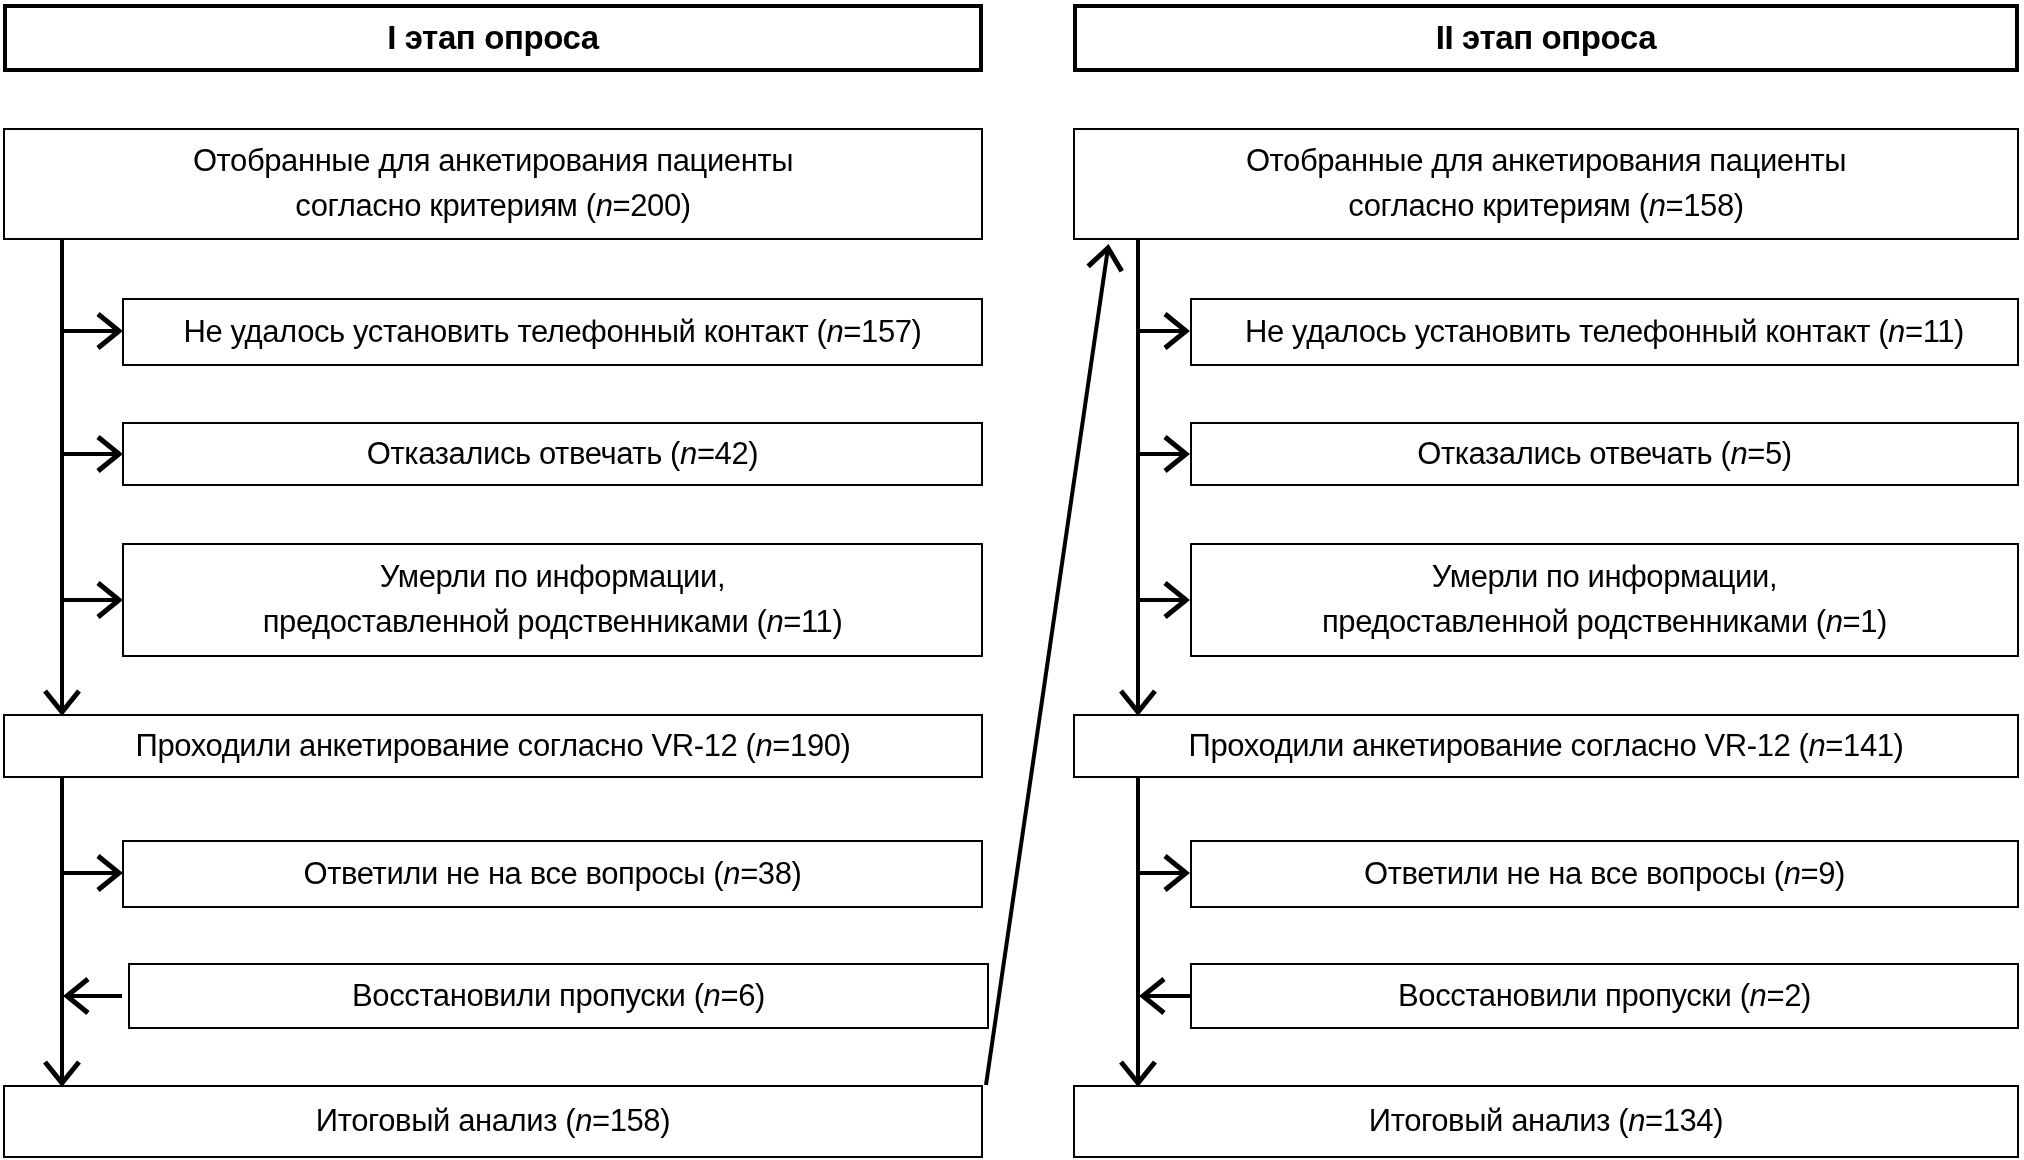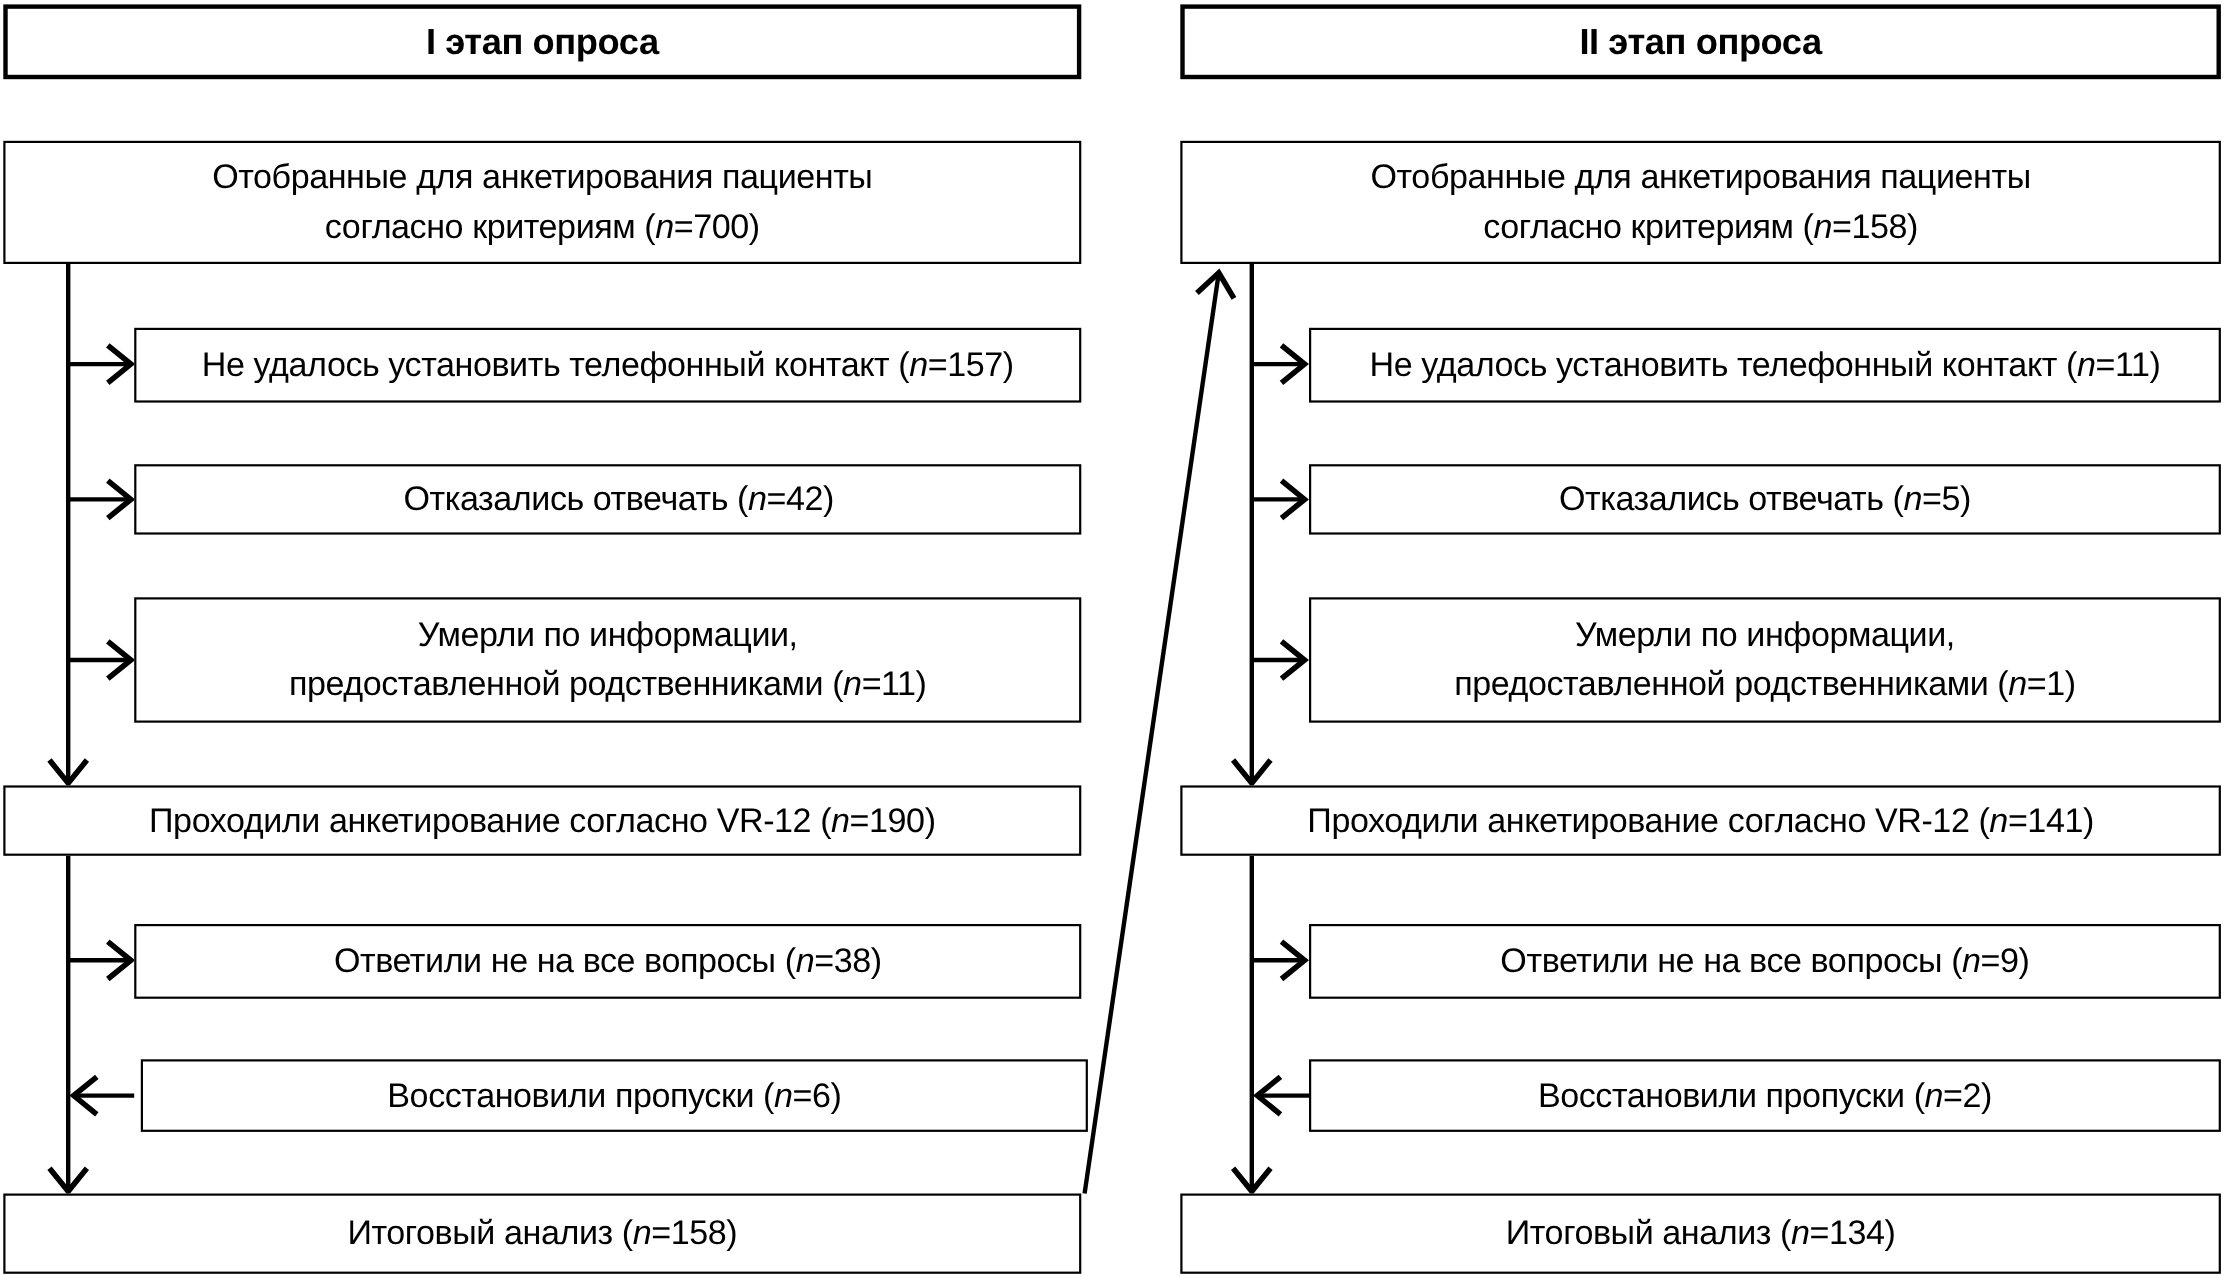--- a/index.html
+++ b/index.html
@@ -52,21 +52,21 @@
     <line x1="1138" y1="873" x2="1186" y2="873" stroke="#000" stroke-width="4" marker-end="url(#ah)"></line>
     <line x1="1190" y1="996" x2="1143" y2="996" stroke="#000" stroke-width="4" marker-end="url(#ah)"></line>
   </svg>
 
   <div class="b h" style="left:3px;top:4px;width:980px;height:68px;">
     <span class="line">I этап опроса</span>
   </div>
 
   <div class="b" style="left:3px;top:128px;width:980px;height:112px;">
     <span class="line">Отобранные для анкетирования пациенты</span>
-    <span class="line"><span>согласно критериям (</span><i>n</i><span>=700)</span></span>
+    <span class="line"><span>согласно критериям (</span><i>n</i><span>=200)</span></span>
   </div>
 
   <div class="b" style="left:122px;top:298px;width:861px;height:68px;">
     <span class="line"><span>Не удалось установить телефонный контакт (</span><i>n</i><span>=157)</span></span>
   </div>
 
   <div class="b" style="left:122px;top:422px;width:861px;height:64px;padding-left:20px;">
     <span class="line"><span>Отказались отвечать (</span><i>n</i><span>=42)</span></span>
   </div>
 

